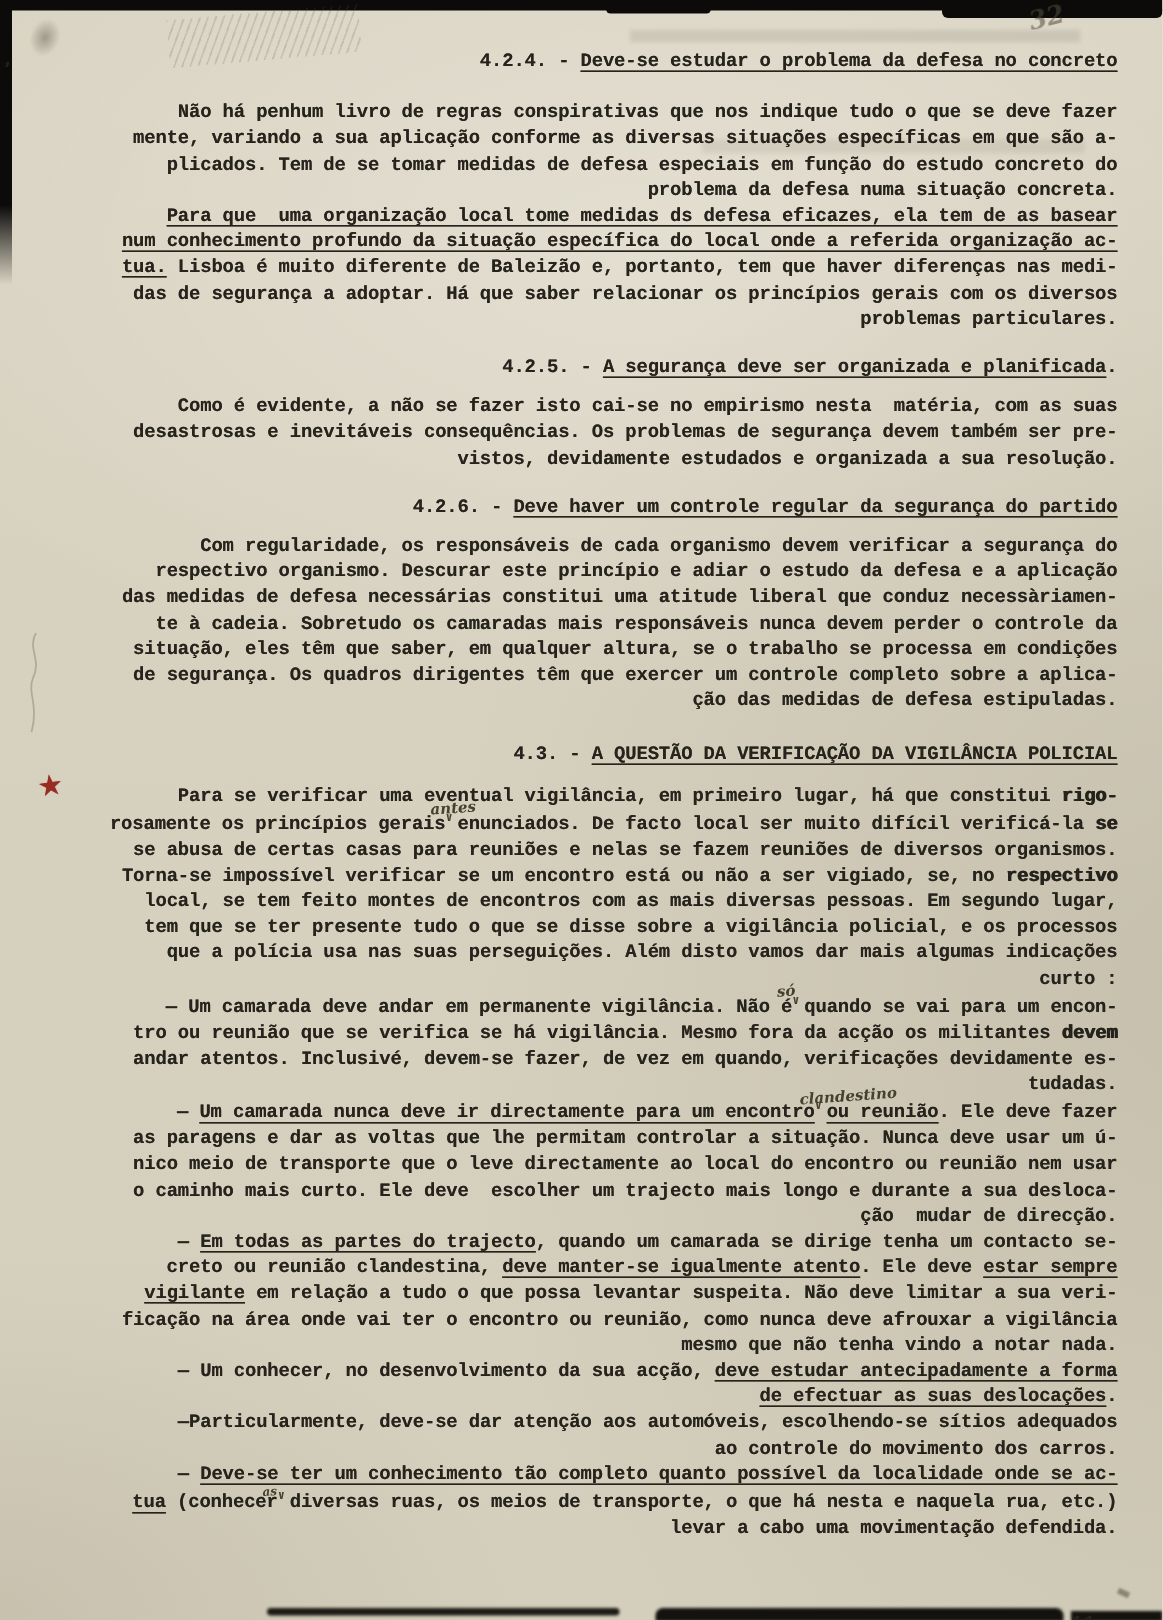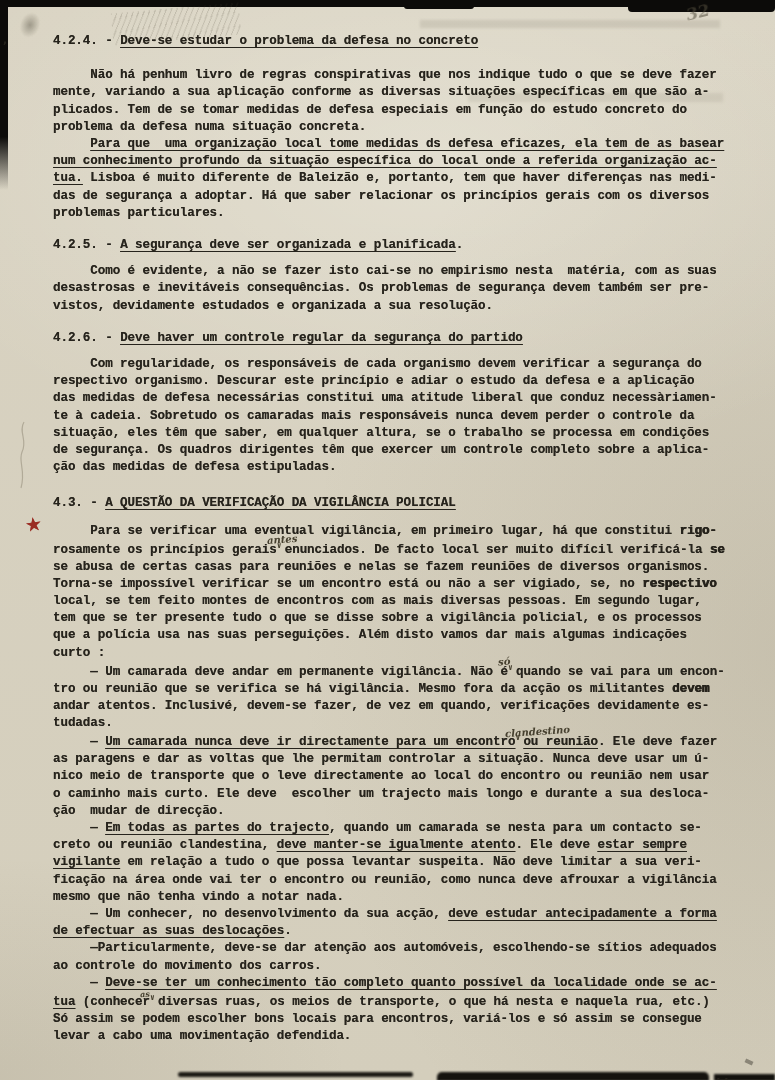--- a/index.html
+++ b/index.html
@@ -38,21 +38,21 @@
   .dot-br{position:absolute;left:745px;top:1060px;width:8px;height:4px;background:rgba(70,66,55,.5);transform:rotate(25deg);filter:blur(.6px);}
   
   .content{position:absolute;left:53px;top:33px;width:692px;color:#26231c;}
   .line{
     white-space:pre;font-size:12.6px;line-height:17.2px;font-weight:700;
     letter-spacing:-0.1px;
     text-shadow:0 0 0.35px rgba(32,29,22,.65);
   }
   .u{text-decoration:underline;text-decoration-thickness:1.4px;text-underline-offset:2.5px;text-decoration-skip-ink:none;}
   .b{text-shadow:0.6px 0 currentColor, 0 0 0.35px rgba(32,29,22,.65);}
-  .block{margin:0;}
+  .block{margin:0;text-align:right;}
   .heading{margin:15px 0 9px;}
   .content > .block:first-child{margin-top:0;margin-bottom:17px;}
   .heading-43{margin-top:19px;margin-bottom:10px;}
   
   .hw{display:inline-block;width:8px;height:1em;position:relative;}
   .hw .w{
     position:absolute;left:-10px;bottom:0.78em;
     font:italic 700 10px "DejaVu Serif",serif;letter-spacing:0;
     color:#46402f;white-space:nowrap;transform:rotate(-4deg);text-shadow:none;
   }
@@ -147,34 +147,33 @@
         <div class="line"><span>tudadas.</span></div>
       </div>
       <div class="block para">
         <div class="line"><span>     — </span><span class="u">Um camarada nunca deve ir directamente para um encontro</span><span class="hw"><span class="w">clandestino</span></span><span class="u">ou reunião</span><span>. Ele deve fazer</span></div>
         <div class="line"><span>as paragens e dar as voltas que lhe permitam controlar a situação. Nunca deve usar um ú-</span></div>
         <div class="line"><span>nico meio de transporte que o leve directamente ao local do encontro ou reunião nem usar</span></div>
         <div class="line"><span>o caminho mais curto. Ele deve  escolher um trajecto mais longo e durante a sua desloca-</span></div>
         <div class="line"><span>ção  mudar de direcção.</span></div>
       </div>
       <div class="block para">
-        <div class="line"><span>     — </span><span class="u">Em todas as partes do trajecto</span><span>, quando um camarada se nesta para um contacto se-</span></div>
+        <div class="line"><span>     — </span><span class="u">Em todas as partes do trajecto</span><span>, quando um camarada se dirige tenha um contacto se-</span></div>
         <div class="line"><span>creto ou reunião clandestina, </span><span class="u">deve manter-se igualmente atento</span><span>. Ele deve </span><span class="u">estar sempre</span></div>
         <div class="line"><span class="u">vigilante</span><span> em relação a tudo o que possa levantar suspeita. Não deve limitar a sua veri-</span></div>
         <div class="line"><span>ficação na área onde vai ter o encontro ou reunião, como nunca deve afrouxar a vigilância</span></div>
         <div class="line"><span>mesmo que não tenha vindo a notar nada.</span></div>
       </div>
       <div class="block para">
         <div class="line"><span>     — Um conhecer, no desenvolvimento da sua acção, </span><span class="u">deve estudar antecipadamente a forma</span></div>
         <div class="line"><span class="u">de efectuar as suas deslocações</span><span>.</span></div>
       </div>
       <div class="block para">
         <div class="line"><span>     —Particularmente, deve-se dar atenção aos automóveis, escolhendo-se sítios adequados</span></div>
         <div class="line"><span>ao controle do movimento dos carros.</span></div>
       </div>
       <div class="block para">
         <div class="line"><span>     — </span><span class="u">Deve-se ter um conhecimento tão completo quanto possível da localidade onde se ac-</span></div>
         <div class="line"><span class="u">tua</span><span> (conhecer</span><span class="hw hw-small"><span class="w">as</span></span><span>diversas ruas, os meios de transporte, o que há nesta e naquela rua, etc.)</span></div>
-        <div class="line"><span>Só assim se podem escolher bons locais para encontros, variá-los e só assim se consegue</span></div>
         <div class="line"><span>levar a cabo uma movimentação defendida.</span></div>
       </div>
     </div>
 </div>
 
 </body></html>

